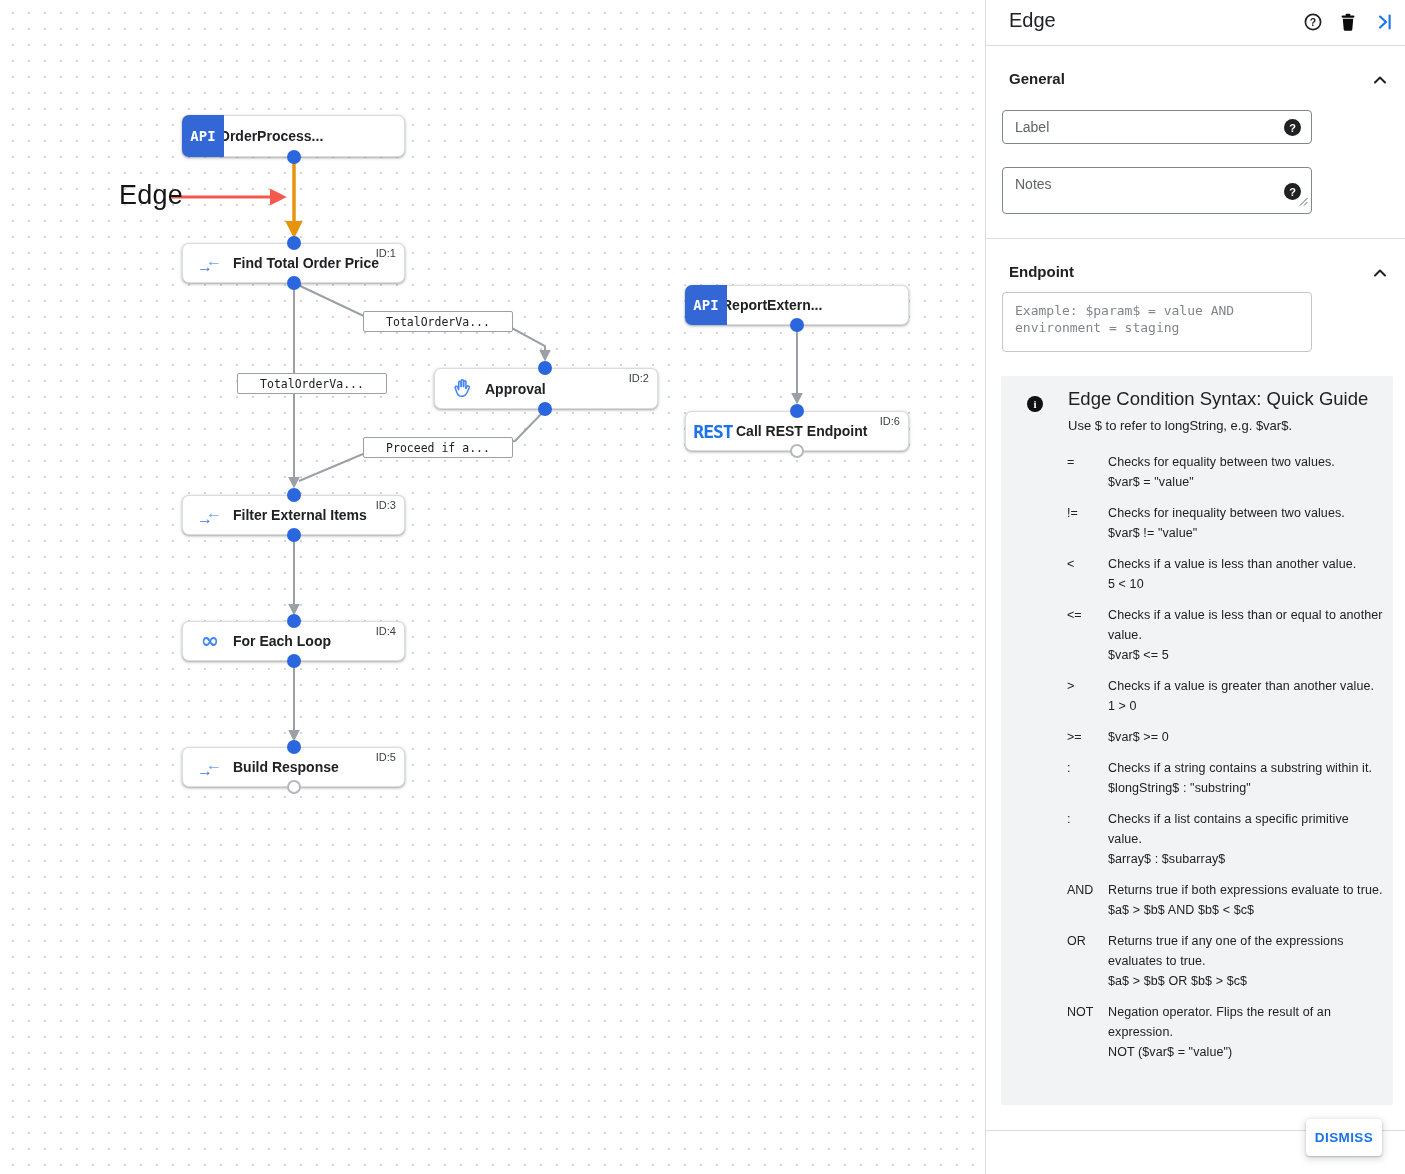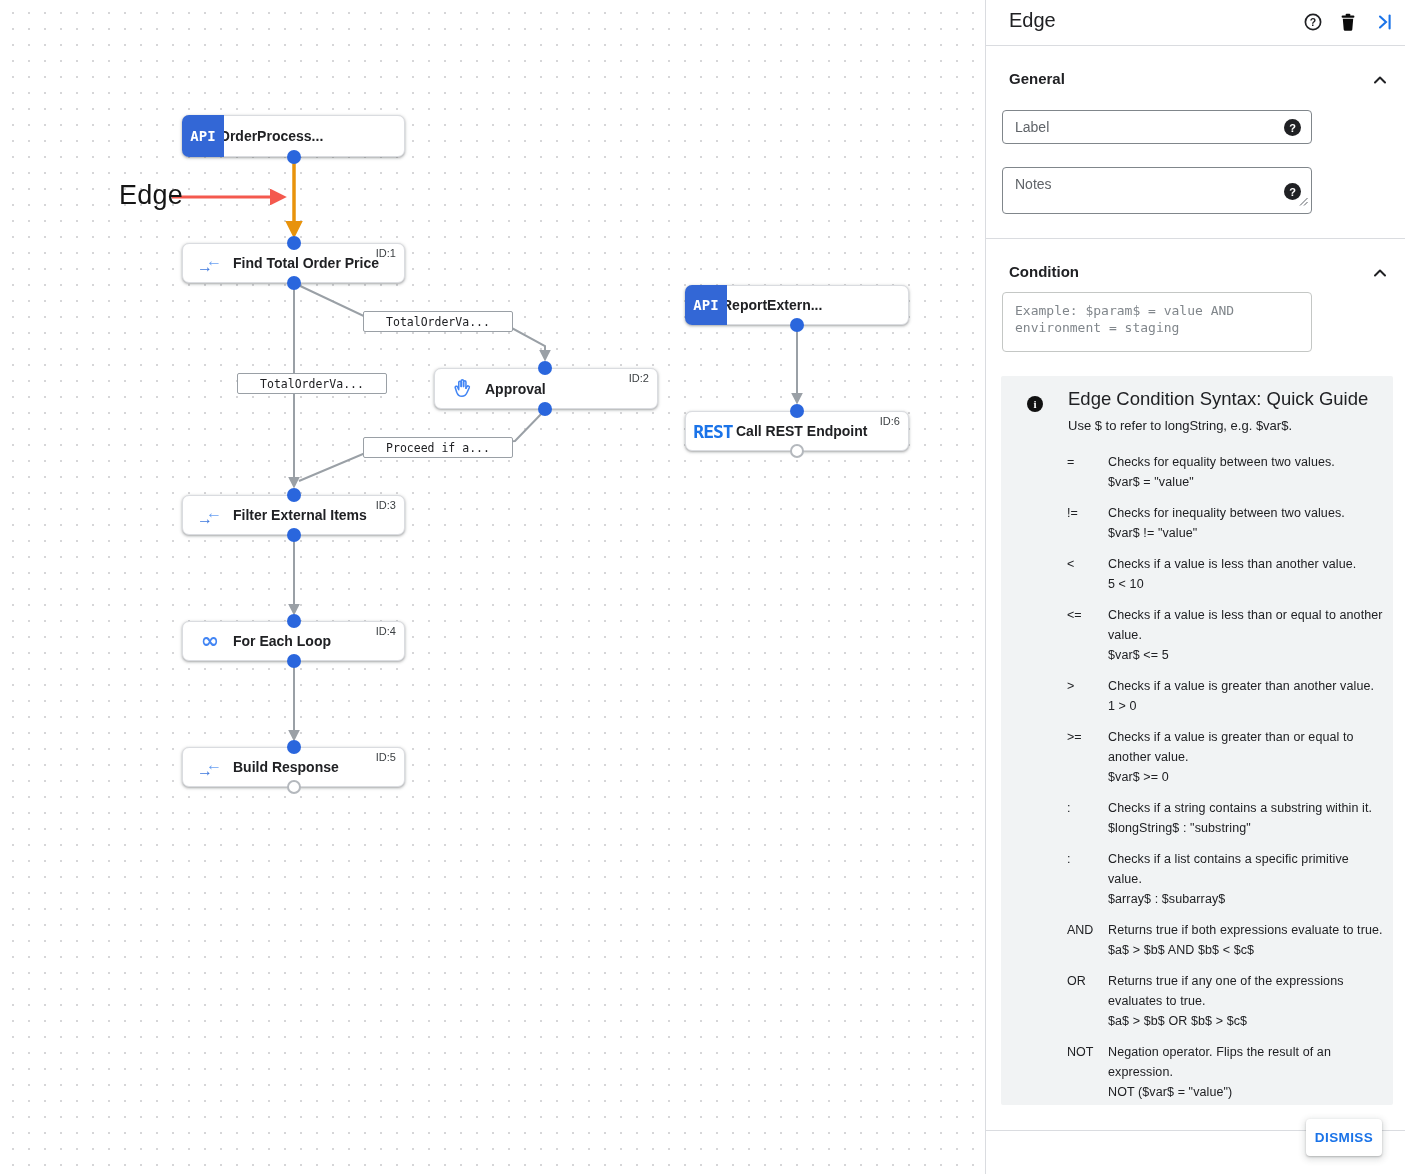--- a/index.html
+++ b/index.html
@@ -247,21 +247,21 @@
     <span class="resize-grip">
       <svg width="9" height="9" viewBox="0 0 9 9" stroke="#5f6368" stroke-width="1">
         <line x1="1" y1="8.5" x2="8.5" y2="1"></line>
         <line x1="5" y1="8.5" x2="8.5" y2="5"></line>
       </svg>
     </span>
   </div>
 
   <div class="divider" style="top:238px;"></div>
 
-  <div class="section-label" style="top:263px;">Condition</div>
+  <div class="section-label" style="top:263px;">Endpoint</div>
   <span class="chevron" style="left:385px; top:264px;">
     <svg viewBox="0 0 18 18" width="18" height="18" fill="none" stroke="#202124" stroke-width="2" stroke-linecap="round" stroke-linejoin="round">
       <path d="M4 11.5 L9 6.5 L14 11.5"></path>
     </svg>
   </span>
 
   <div class="field cond-field" style="top:292px; height:60px;">
     <textarea placeholder="Example: $param$ = value AND environment = staging" style=""></textarea>
   </div>
 
@@ -302,21 +302,20 @@
       <div class="g-row">
         <div class="g-op">&gt;</div>
         <div class="g-desc">
             <div>Checks if a value is greater than another value.</div>
             <div>1 &gt; 0</div>
           </div>
       </div>
       <div class="g-row">
         <div class="g-op">&gt;=</div>
         <div class="g-desc">
-            <div>Checks if a value is greater than or equal to another value.</div>
             <div>$var$ &gt;= 0</div>
           </div>
       </div>
       <div class="g-row">
         <div class="g-op">:</div>
         <div class="g-desc">
             <div>Checks if a string contains a substring within it.</div>
             <div>$longString$ : "substring"</div>
           </div>
       </div>

